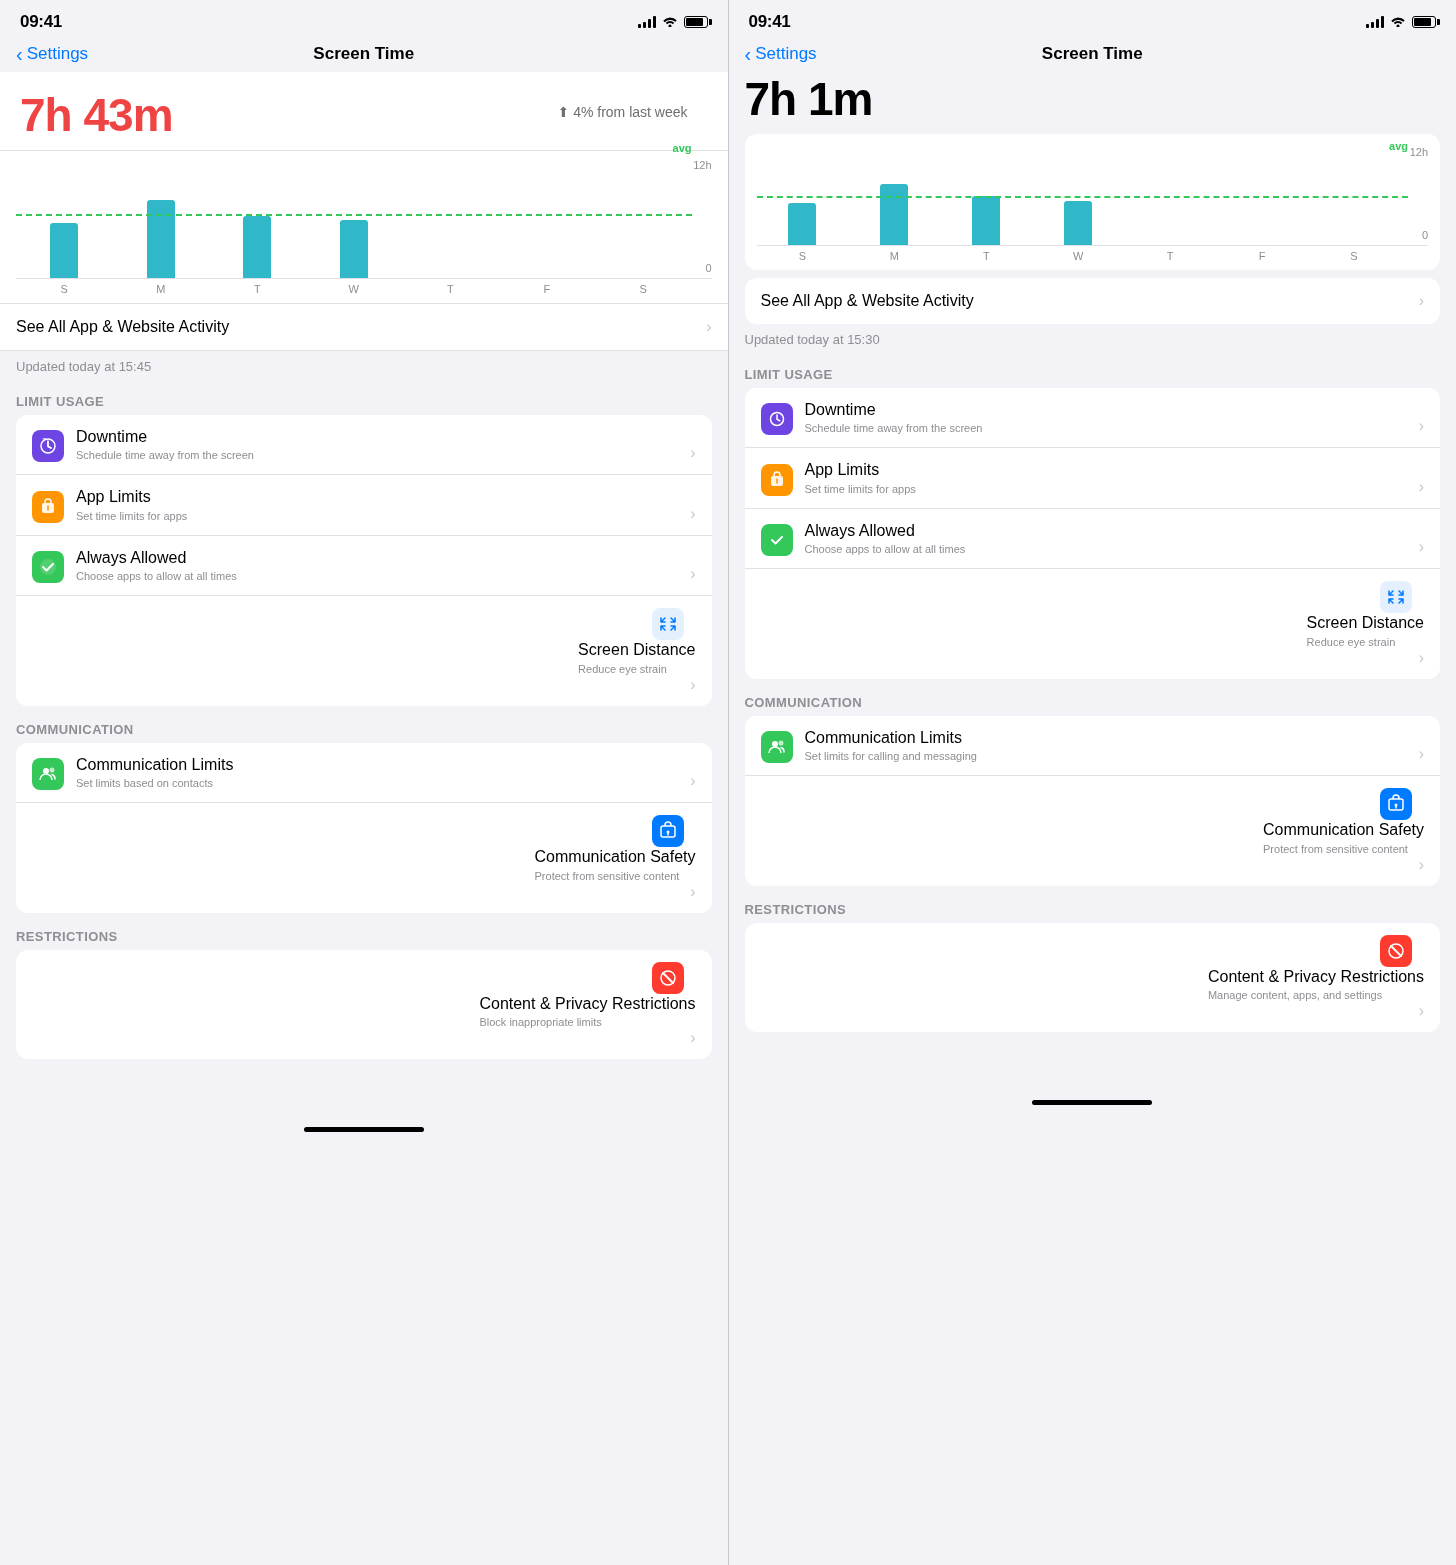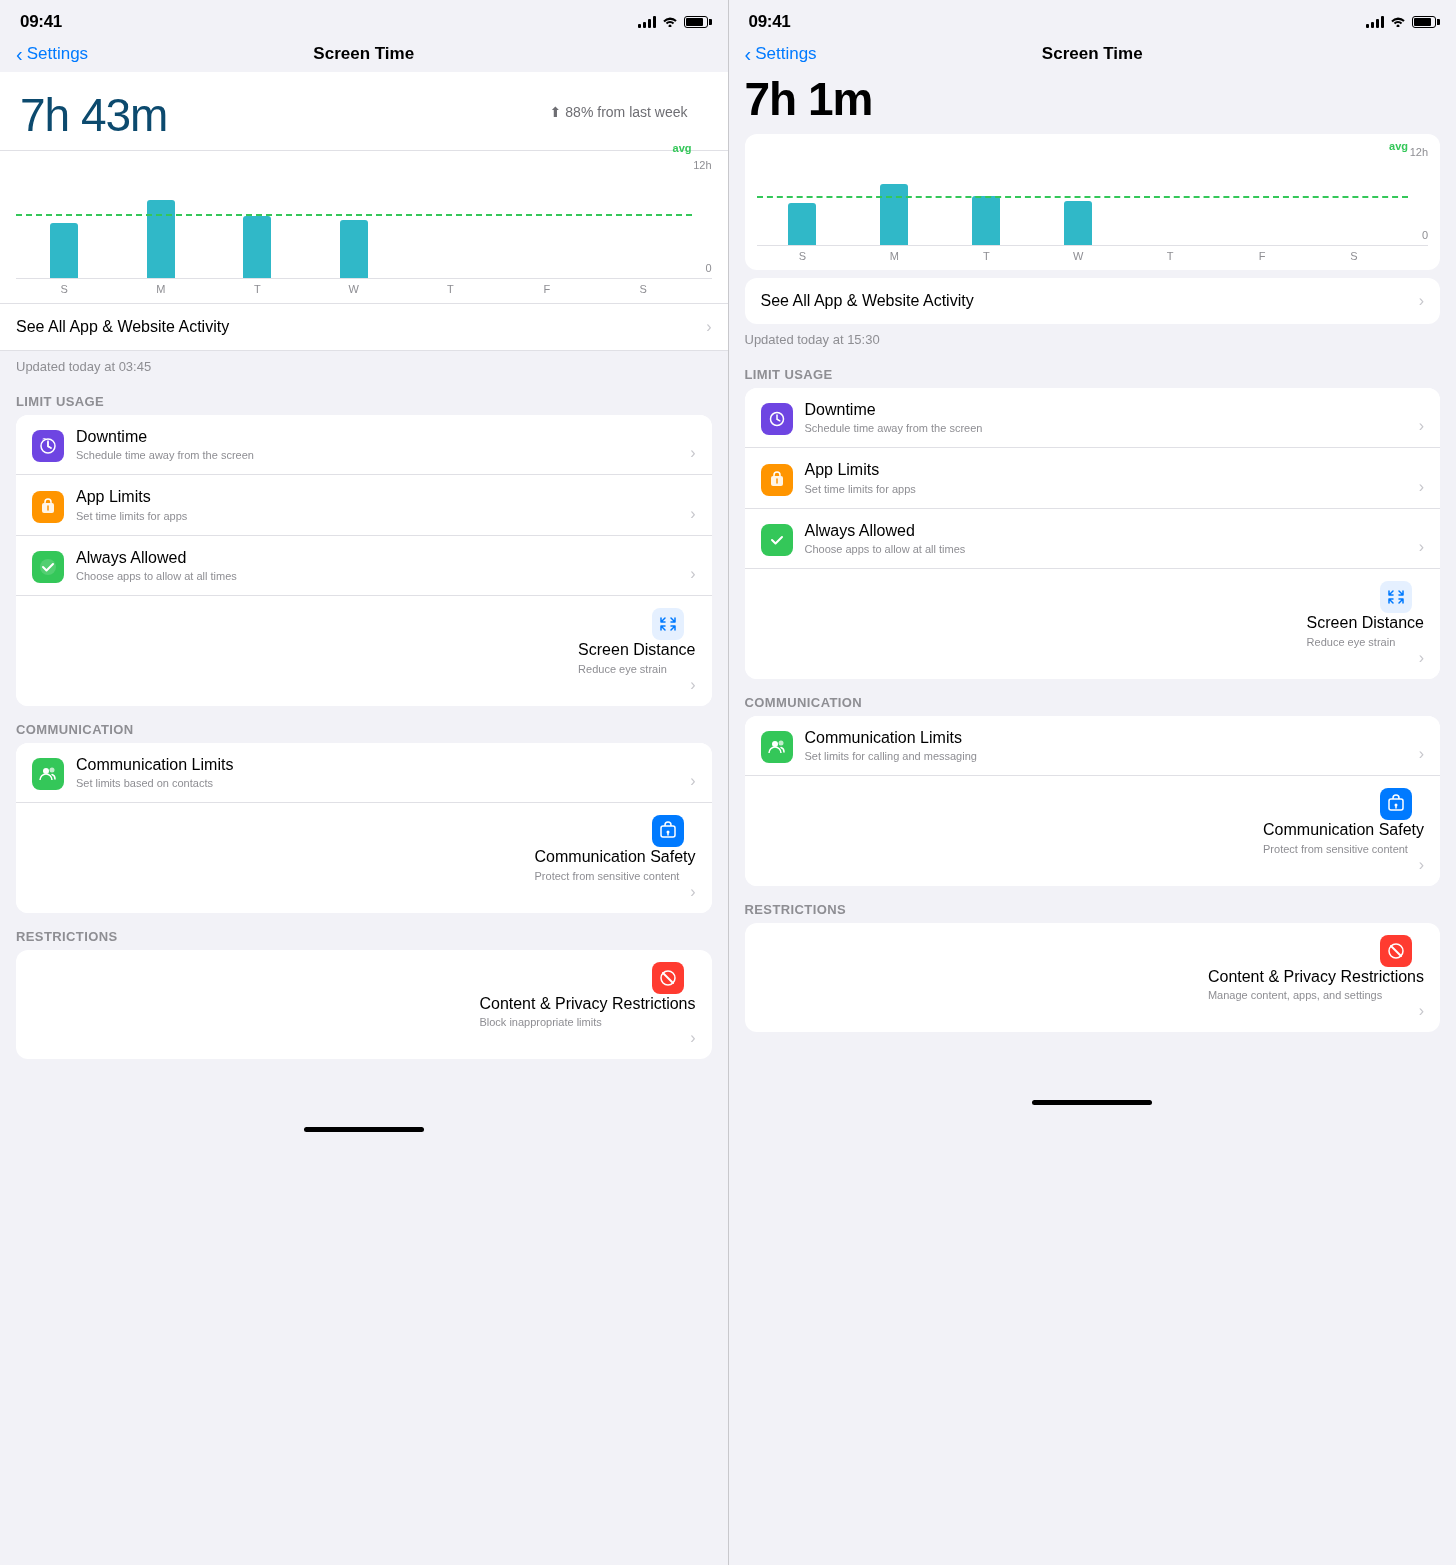--- a/index.html
+++ b/index.html
@@ -111,22 +111,22 @@
 
     
     .usage-header {
       background: #fff;
       margin: 0;
       padding: 16px 20px 8px;
       border-bottom: 1px solid #e0e0e5;
     }
     .usage-time {
       font-size: 46px;
-      font-weight: 400;
-      color: #0c4a6e;
+      font-weight: 700;
+      color: #ef4444;
       letter-spacing: -1px;
     }
     .usage-change {
       display: flex;
       align-items: center;
       gap: 4px;
       font-size: 14px;
       color: #6e6e73;
       position: absolute;
       right: 20px;
@@ -363,21 +363,21 @@
       <span>Settings</span>
     </div>
     <span class="nav-title">Screen Time</span>
   </div>
 
   <div class="usage-header">
     <div class="usage-header-inner">
       <div class="usage-time">7h 43m</div>
       <div class="usage-change">
         <span>⬆</span>
-        <span>88% from last week</span>
+        <span>4% from last week</span>
       </div>
     </div>
   </div>
 
   <div class="chart-container">
     <div class="chart-area" id="chart-left-area">
       <div class="chart-bars" id="chart-left-bars">
           <div class="chart-bar-col">
             <div class="chart-bar" style="height: 55px;"></div>
           </div>
@@ -409,21 +409,21 @@
         <span class="chart-x-label">F</span>
         <span class="chart-x-label">S</span>
       </div>
   </div>
 
   <div class="see-all-row">
     <span class="see-all-text">See All App &amp; Website Activity</span>
     <span class="chevron">›</span>
   </div>
 
-  <div class="updated-text">Updated today at 03:45</div>
+  <div class="updated-text">Updated today at 15:45</div>
 
   <div class="section-header">LIMIT USAGE</div>
   <div class="settings-list">
     <div class="settings-item">
       <div class="settings-icon icon-purple">
         <svg viewBox="0 0 20 20" fill="white">
           <circle cx="10" cy="10" r="7" stroke="white" stroke-width="1.5" fill="none"></circle>
           <path d="M10 6v4.5l3 1.5" stroke="white" stroke-width="1.5" stroke-linecap="round" fill="none"></path>
           <path d="M7 2.5c-1 0-2 .4-2 .4" stroke="white" stroke-width="1" stroke-linecap="round"></path>
 

